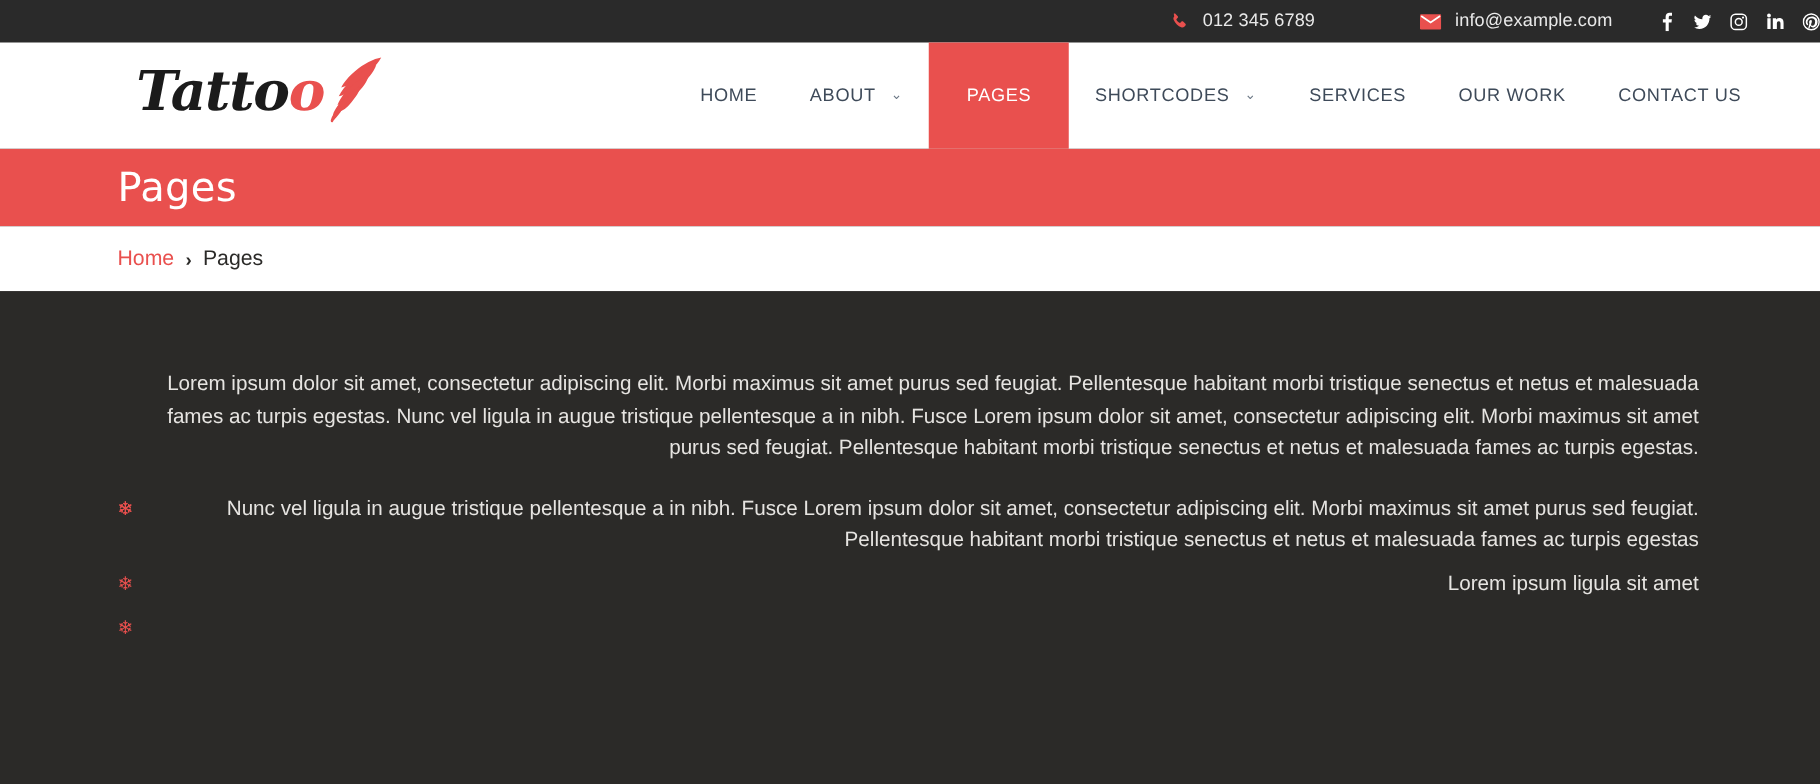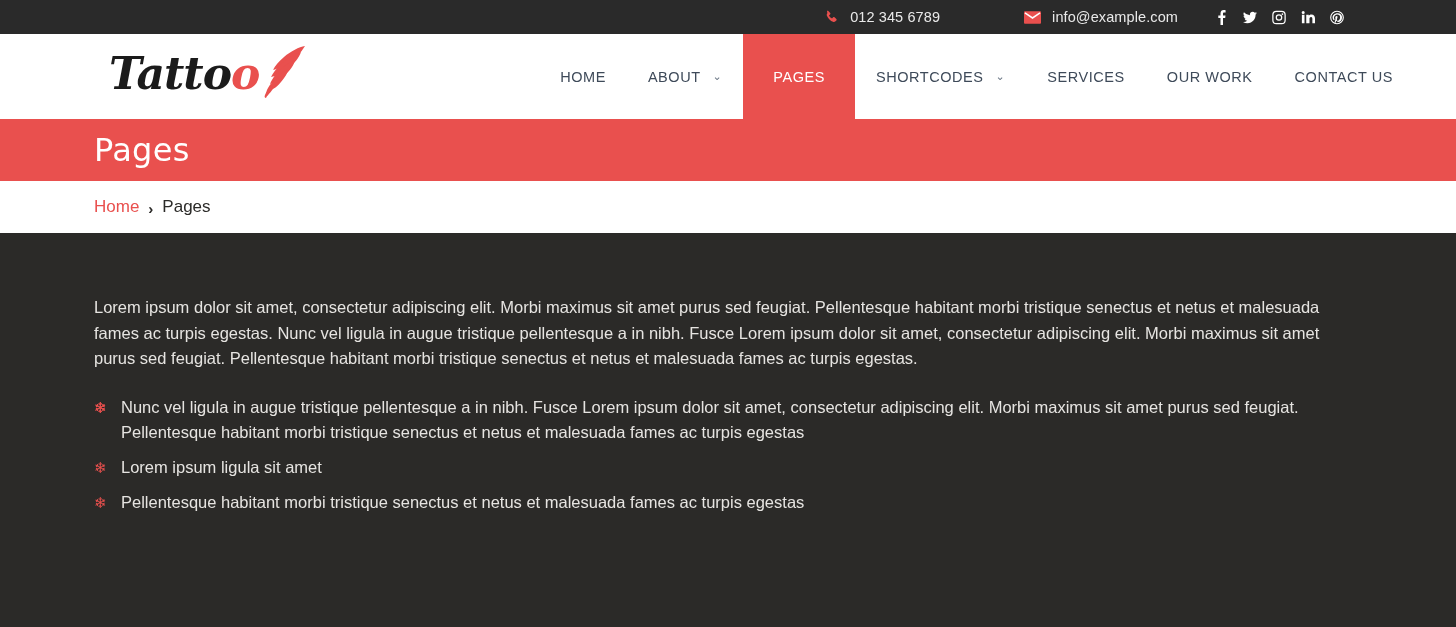--- a/index.html
+++ b/index.html
@@ -17,21 +17,20 @@
     -webkit-font-smoothing: antialiased;
   }
 
   
   .topbar {
     height: 34px;
     background: #2a2a2a;
     display: flex;
     align-items: center;
     justify-content: flex-end;
-    padding-right: 112px;
   }
   .topbar-item {
     display: flex;
     align-items: center;
     font-size: 14.5px;
     color: #e9e9e9;
     letter-spacing: .1px;
   }
   .topbar-phone { margin-right: 84px; }
   .topbar-mail  { margin-right: 36px; }
@@ -180,20 +179,21 @@
     font-size: 15px;
     position: relative;
     top: 1px;
   }
   .breadcrumb .current { color: #2b2a28; }
 
   
   .content {
     background: #2b2a28;
     padding: 62px 54px 0 94px;
+    text-align: right;
   }
   .content p {
     font-size: 16.5px;
     line-height: 25.5px;
     color: #e6e4e1;
     margin-bottom: 23px;
     max-width: 1265px;
   }
   .content ul {
     list-style: none;
@@ -329,15 +329,15 @@
 </div>
 
 <div class="content">
 
   <p>Lorem ipsum dolor sit amet, consectetur adipiscing elit. Morbi maximus sit amet purus sed feugiat. Pellentesque habitant morbi tristique senectus et netus et malesuada fames ac turpis egestas. Nunc vel ligula in augue tristique pellentesque a in nibh. Fusce Lorem ipsum dolor sit amet, consectetur adipiscing elit. Morbi maximus sit amet purus sed feugiat. Pellentesque habitant morbi tristique senectus et netus et malesuada fames ac turpis egestas.</p>
 
   <ul>
     <li><span class="bullet">❄</span></li>
     <li><span class="bullet">❄</span><span>Nunc vel ligula in augue tristique pellentesque a in nibh. Fusce Lorem ipsum dolor sit amet, consectetur adipiscing elit. Morbi maximus sit amet purus sed feugiat. Pellentesque habitant morbi tristique senectus et netus et malesuada fames ac turpis egestas</span></li>
     <li><span class="bullet">❄</span><span>Lorem ipsum ligula sit amet</span></li>
-    <li><span class="bullet">❄</span><span>Pellentesque habitant morbi tristique senectus et netus et malesuada fames ac turpis egestas</span></li>
+    <li><span class="bullet">❄</span></li>
   </ul>
 </div>
 
 </body></html>

